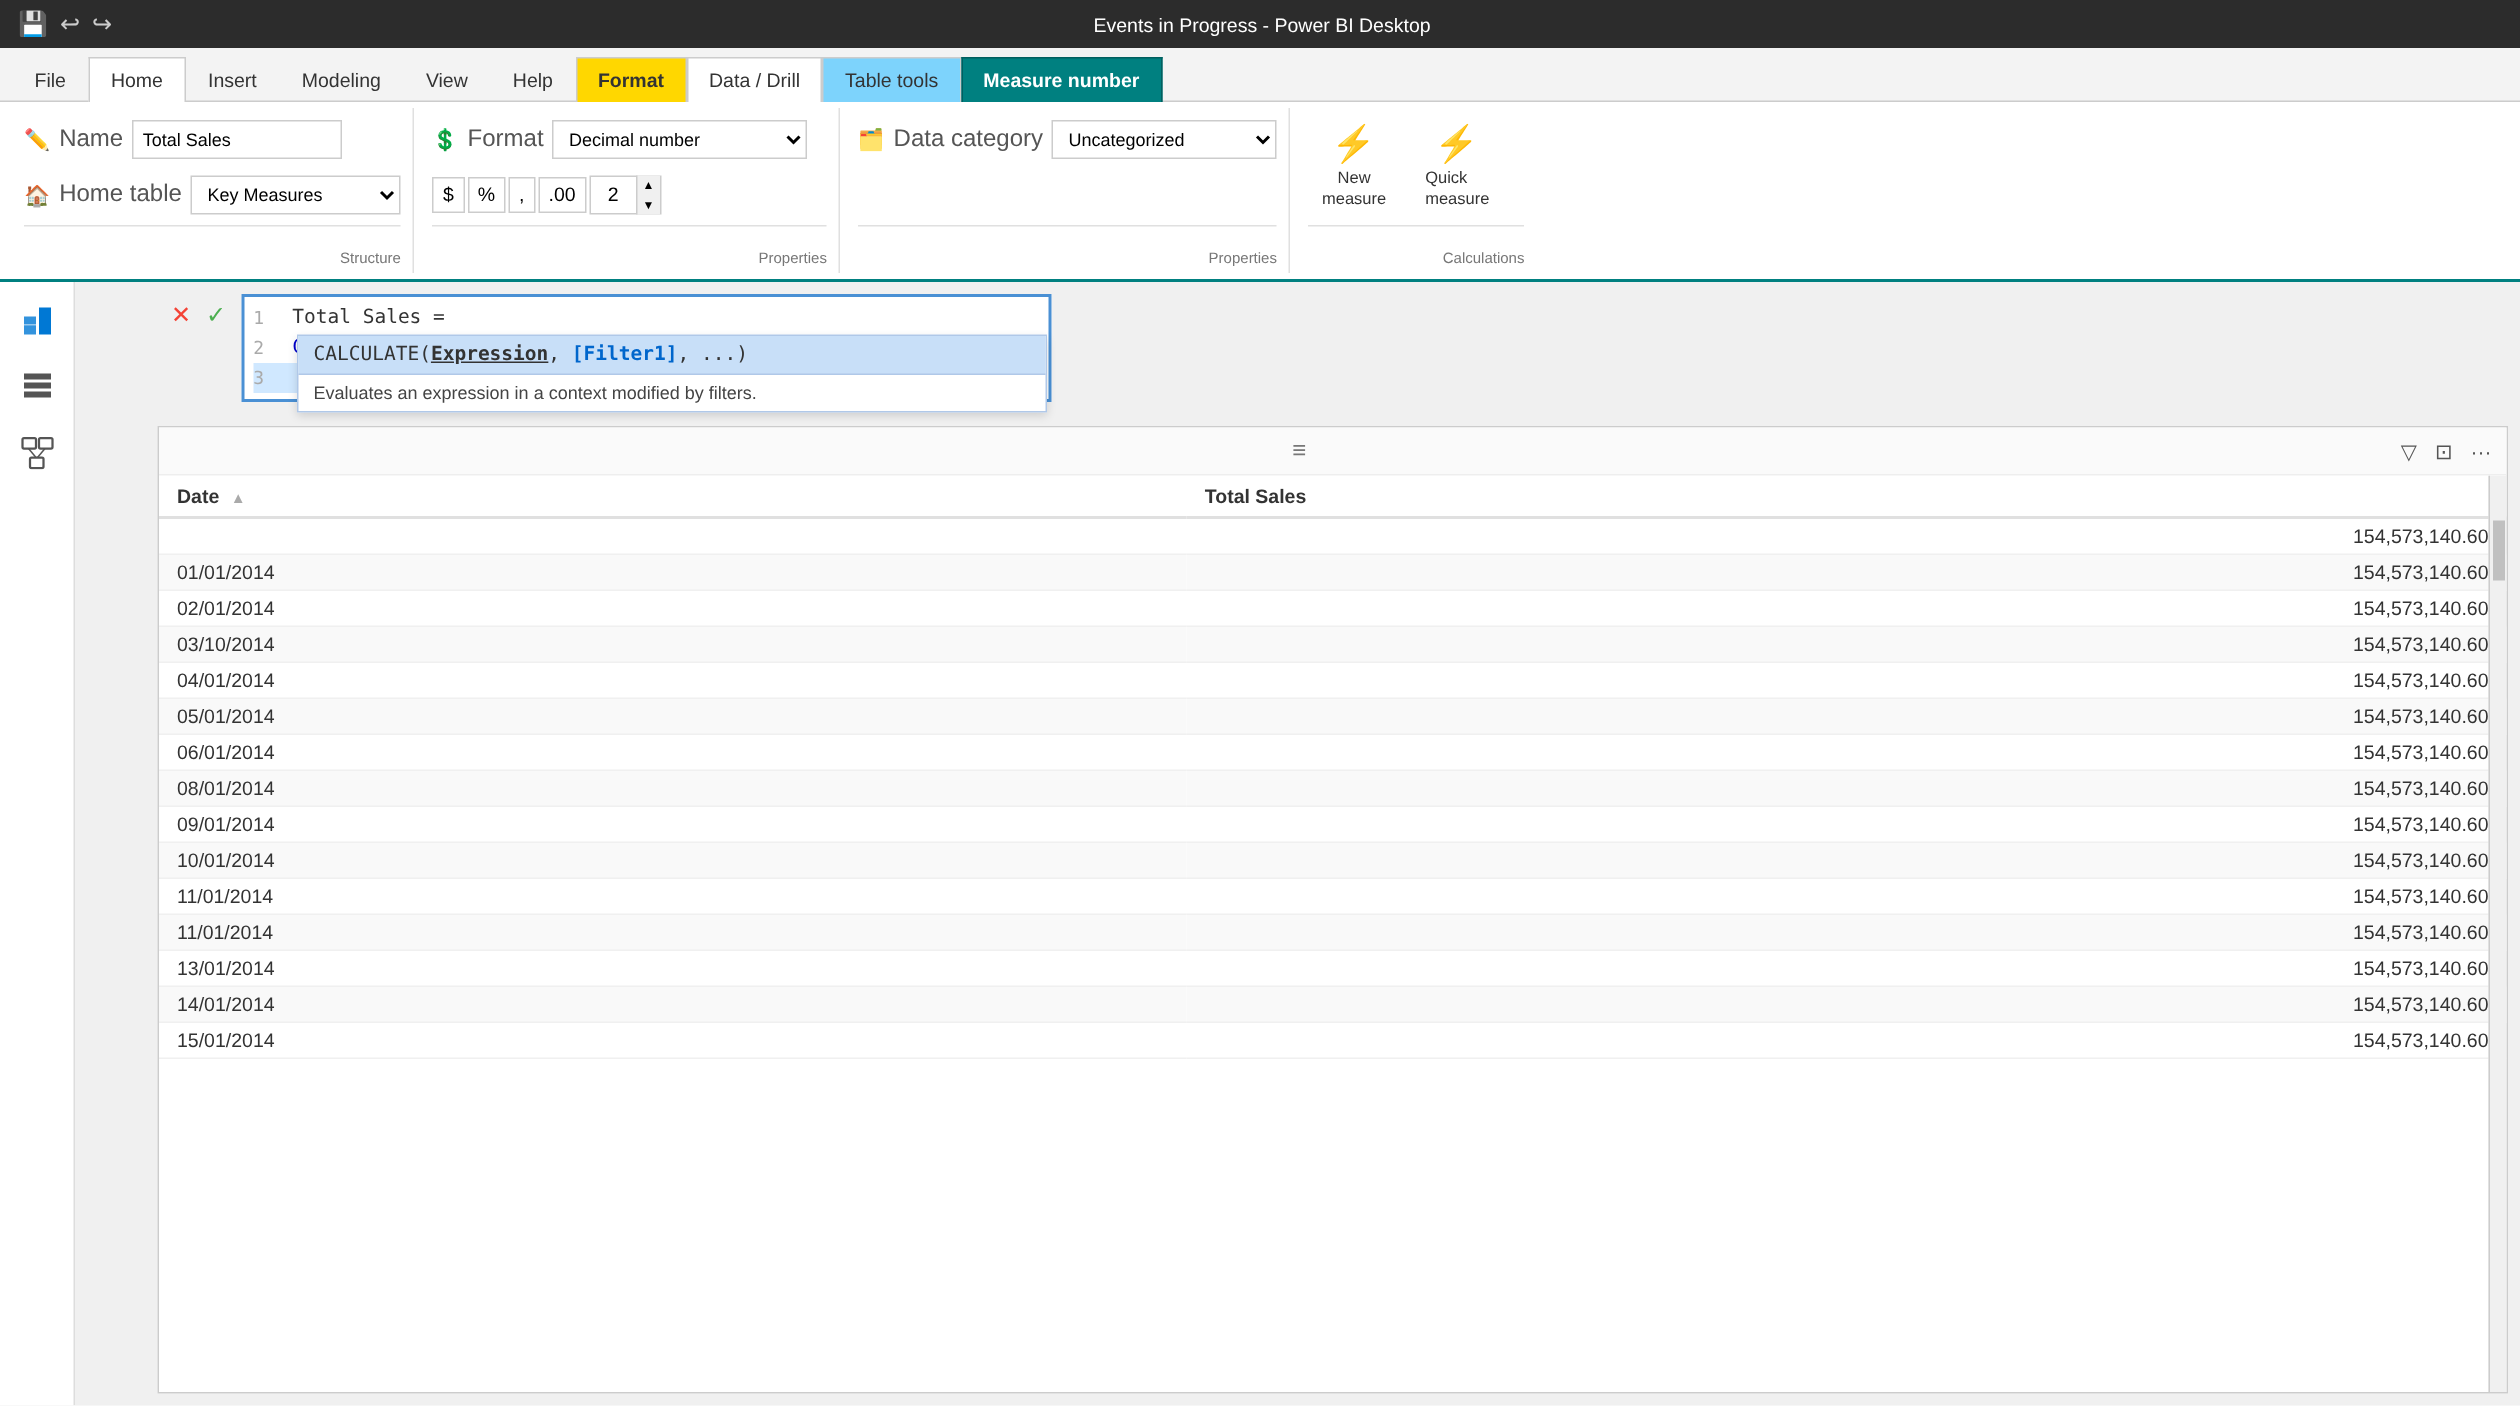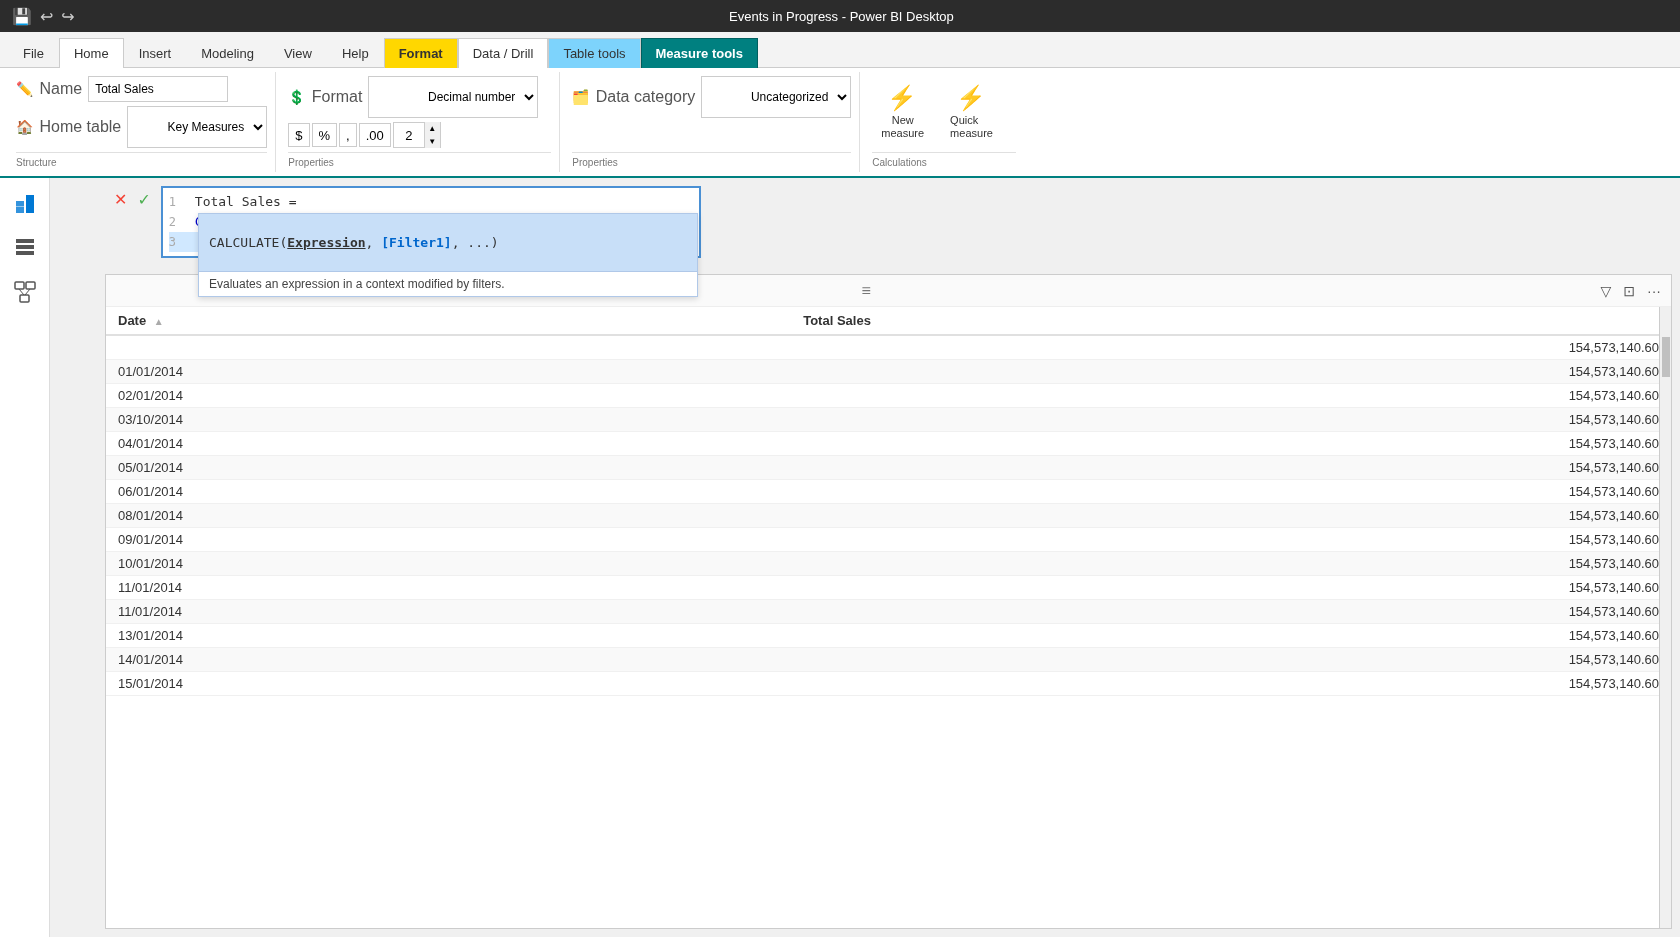--- a/index.html
+++ b/index.html
@@ -37,46 +37,45 @@
       padding: 4px 8px;
       border-right: 1px solid #e0e0e0;
       gap: 4px;
     }
     .ribbon-group:last-child { border-right: none; }
 
     .ribbon-group-label {
       font-size: 10px;
       color: #777;
       margin-top: auto;
-      padding-top: 4px;
-      text-align: left;
+      padding-top: 16px;
+      text-align: right;
       width: 100%;
       border-top: 1px solid #e0e0e0;
     }
 
     .ribbon-row { display: flex; align-items: center; gap: 6px; flex: 1; }
 
     .field-label { font-size: 16px; color: #555; white-space: nowrap; }
 
     .text-input {
       border: 1px solid #ccc;
       padding: 3px 6px;
       font-size: 12px;
       height: 26px;
       outline: none;
     }
 
     .dropdown-select {
       border: 1px solid #ccc;
       padding: 3px 6px;
       font-size: 12px;
-      height: 42px;
-      background: #fff;
-      cursor: pointer;
-      text-align: right;
+      height: 26px;
+      background: #fff;
+      cursor: pointer;
     }
 
     
     .format-btn-row { display: flex; align-items: center; gap: 2px; }
     .fmt-btn {
       border: 1px solid #ccc;
       background: #fff;
       padding: 2px 6px;
       font-size: 13px;
       height: 24px;
@@ -329,21 +328,21 @@
       top: 35px;
       left: 148px;
       width: 500px;
       background: #fff;
       border: 1px solid #b0c8e8;
       box-shadow: 0 2px 6px rgba(0,0,0,0.15);
       z-index: 200;
     }
     .inline-ac-header {
       background: #c8dff8;
-      padding: 21px 10px;
+      padding: 5px 10px;
       font-family: 'Consolas', monospace;
       font-size: 13px;
       border-bottom: 1px solid #b0c8e8;
     }
     .inline-ac-body {
       padding: 5px 10px;
       font-size: 12px;
       color: #444;
     }
 
@@ -437,21 +436,21 @@
       <div class="ribbon-tab format-tab">
         <span>Format</span>
       </div>
       <div class="ribbon-tab datadrill-tab">
         <span>Data / Drill</span>
       </div>
       <div class="ribbon-tab tabletools-tab">
         <span>Table tools</span>
       </div>
       <div class="ribbon-tab measuretools-tab">
-        <span>Measure tools</span>
+        <span>Measure number</span>
       </div>
     </div>
 
     <div class="ribbon-content" style="position:relative; min-height: 96px;">
 
       <div class="ribbon-group" style="min-width:200px;">
         <div class="ribbon-row">
           <span style="font-size:14px; color:#555;">✏️</span>
           <span class="field-label">Name</span>
           <input class="text-input" style="width: 140px;" value="Total Sales">

